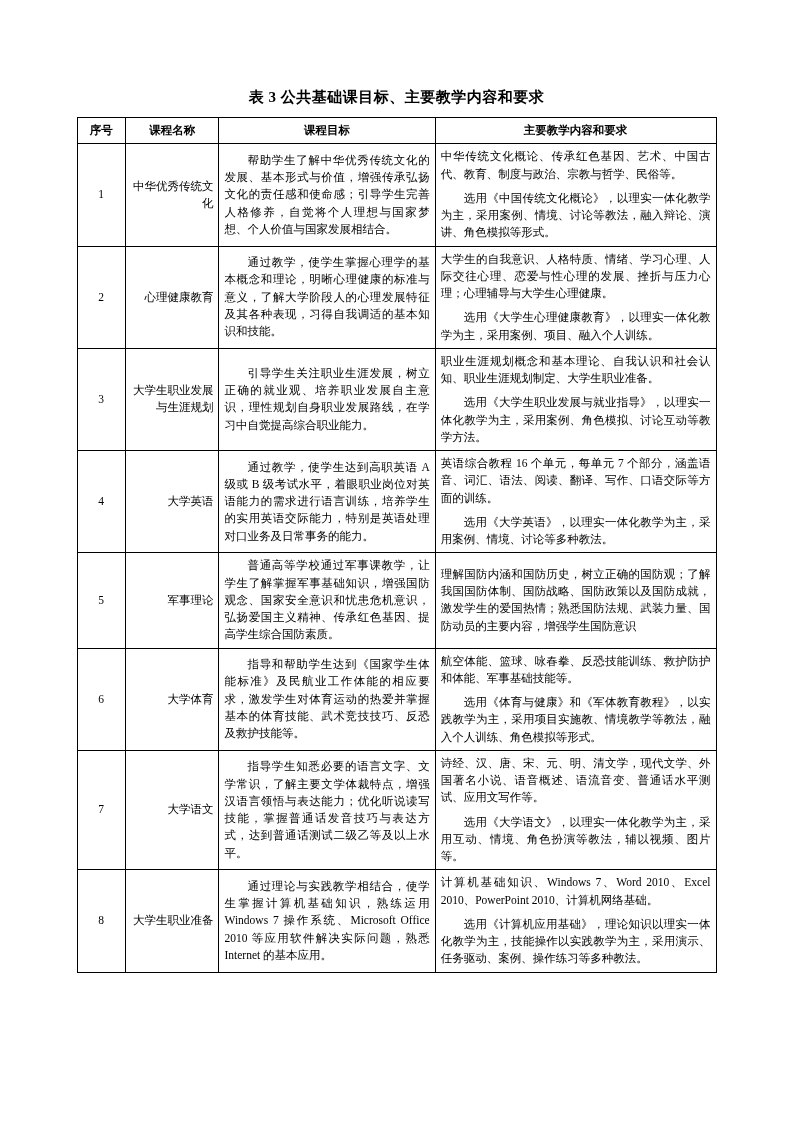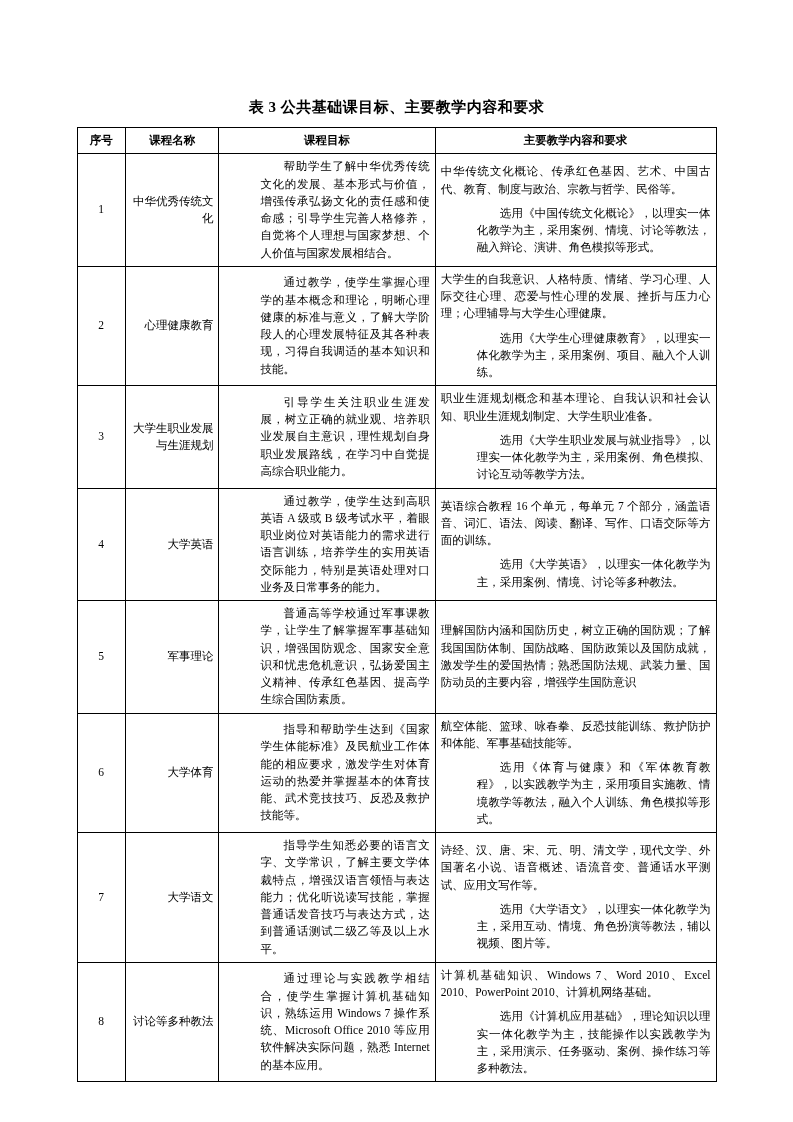--- a/index.html
+++ b/index.html
@@ -11,21 +11,21 @@
     width: 793px;
     height: 1122px;
     font-family: "Liberation Serif", "DejaVu Serif", serif;
     color: #000000;
   }
   .page {
     position: relative;
     width: 793px;
     height: 912px;
     box-sizing: border-box;
-    padding: 10px;
+    padding: 0;
   }
   .doc-title {
     text-align: center;
     font-size: 15px;
     font-weight: bold;
     letter-spacing: 0.5px;
     margin: 0;
     padding-top: 88px;
     padding-bottom: 10px;
   }
@@ -74,21 +74,20 @@
     font-size: 11.5px;
   }
   .para {
     margin: 0;
   }
   .para + .para {
     margin-top: 7px;
   }
   .indent {
     text-indent: 2em;
-    margin-left: 36px;
   }
   .head-no {
     line-height: 1.25;
   }
 </style>
 </head>
 <body>
 
 <div class="page">
 
@@ -183,21 +182,21 @@
           <p class="para indent">指导学生知悉必要的语言文字、文学常识，了解主要文学体裁特点，增强汉语言领悟与表达能力；优化听说读写技能，掌握普通话发音技巧与表达方式，达到普通话测试二级乙等及以上水平。</p>
         </td>
         <td class="c-content">
           <p class="para">诗经、汉、唐、宋、元、明、清文学，现代文学、外国著名小说、语音概述、语流音变、普通话水平测试、应用文写作等。</p>
           <p class="para indent">选用《大学语文》，以理实一体化教学为主，采用互动、情境、角色扮演等教法，辅以视频、图片等。</p>
         </td>
       </tr>
 
       <tr>
         <td class="c-no">8</td>
-        <td class="c-name">讨论等多种教法</td>
+        <td class="c-name">大学生职业准备</td>
         <td class="c-goal">
           <p class="para indent">通过理论与实践教学相结合，使学生掌握计算机基础知识，熟练运用 Windows 7 操作系统、Microsoft Office 2010 等应用软件解决实际问题，熟悉 Internet 的基本应用。</p>
         </td>
         <td class="c-content">
           <p class="para">计算机基础知识、Windows 7、Word 2010、Excel 2010、PowerPoint 2010、计算机网络基础。</p>
           <p class="para indent">选用《计算机应用基础》，理论知识以理实一体化教学为主，技能操作以实践教学为主，采用演示、任务驱动、案例、操作练习等多种教法。</p>
         </td>
       </tr>
 
     </tbody>

